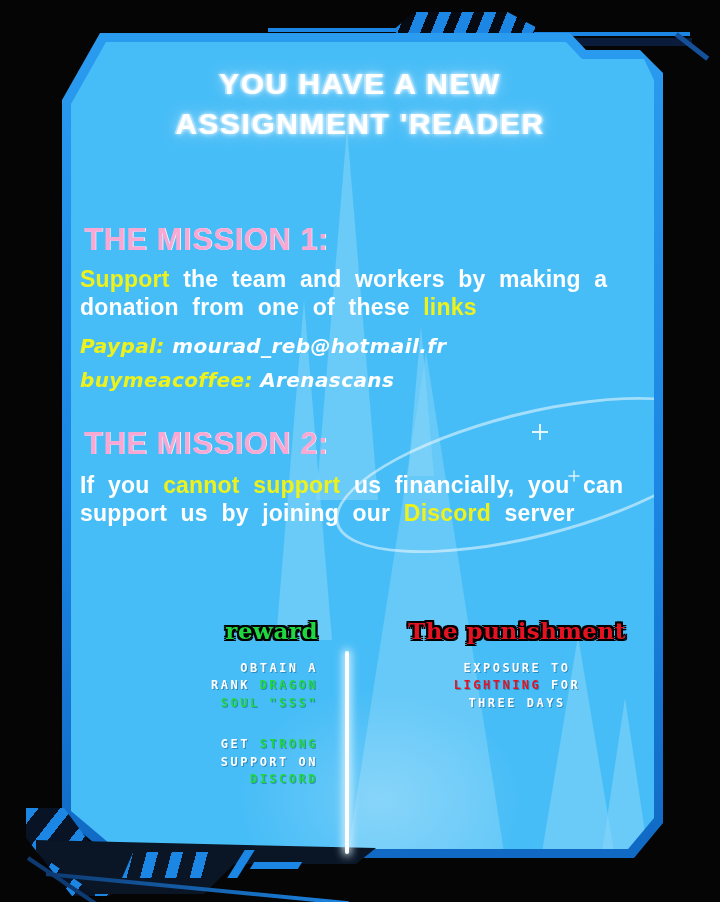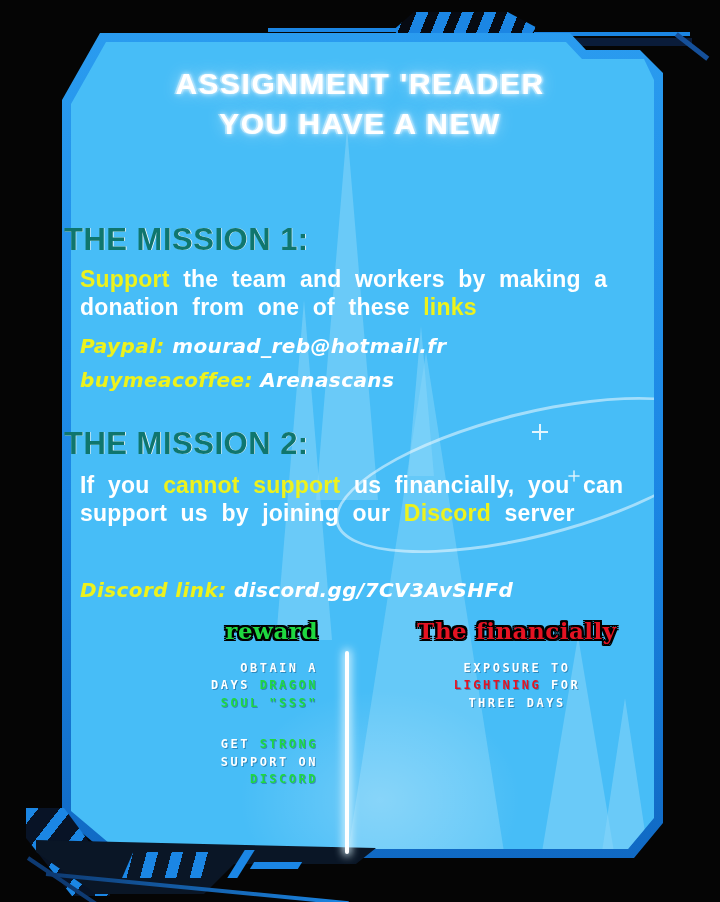--- a/index.html
+++ b/index.html
@@ -80,21 +80,21 @@
 
   
   .content { position:absolute; inset:0; }
   .title {
     position:absolute; left:70px; right:70px; top:64px; text-align:center;
     color:#fff; font-weight:bold; font-size:30px; letter-spacing:1.5px; line-height:1.32;
     text-shadow: 0 0 5px rgba(255,255,255,.95), 0 0 16px rgba(185,232,255,.9),
                  2px 0 0 rgba(150,215,255,.45), -2px 0 0 rgba(255,255,255,.4);
   }
   .mheading {
-    position:absolute; left:64px; color:#0f766e; font-size:31px; font-weight:bold;
+    position:absolute; left:84px; color:#f9a8d4; font-size:31px; font-weight:bold;
     letter-spacing:.5px; text-shadow:.6px 0 0 #fff;
   }
   .mbody {
     position:absolute; left:80px; width:578px; color:#fff; font-size:23px; font-weight:bold;
     line-height:1.2; word-spacing:7px; letter-spacing:.2px;
   }
   .yellow { color: var(--c-yellow, #eef21c); margin-top: 37px; }
   .script-line {
     position:absolute; left:80px; font-family:"DejaVu Sans", sans-serif;
     font-style:italic; font-weight:bold; font-size:20px; color:#fff; letter-spacing:.4px;
@@ -150,62 +150,58 @@
   <div class="bottom-band"></div>
   <div class="band-dashes"></div>
   <div class="band-chev-a"></div>
   <div class="band-chev-b"></div>
   <div class="bottom-tail"></div>
   <div class="bottom-tail2"></div>
 
   <div class="content">
 
     <div class="title">
+      <div>YOU HAVE A NEW</div>
       <div>ASSIGNMENT 'READER</div>
-      <div>YOU HAVE A NEW</div>
     </div>
 
     <div class="mheading" style="top:222px">THE MISSION 1:</div>
     <div class="mbody" style="top:266px"><span class="yellow">Support</span><span> the team and workers by making a donation from one of these </span><span class="yellow">links</span></div>
 
     <div class="script-line" style="top:368px">
       <span class="yellow">buymeacoffee:</span>
       <span>Arenascans</span>
     </div>
     <div class="script-line" style="top:334px">
       <span class="yellow">Paypal:</span>
       <span>mourad_reb@hotmail.fr</span>
     </div>
 
     <div class="mheading" style="top:426px">THE MISSION 2:</div>
     <div class="mbody" style="top:472px"><span>If you </span><span class="yellow">cannot support</span><span> us financially, you can support us by joining our </span><span class="yellow">Discord</span><span> server</span></div>
 
-    <div class="script-line" style="top:578px">
-      <span class="yellow">Discord link:</span>
-      <span>discord.gg/7CV3AvSHFd</span>
-    </div>
 
     <div class="divider"></div>
 
     <div class="col col-reward">
       <div class="gothic reward-h">reward</div>
       <div class="pblock">
         <div><span>OBTAIN A</span></div>
-        <div><span>DAYS </span><span class="green">DRAGON</span></div>
+        <div><span>RANK </span><span class="green">DRAGON</span></div>
         <div><span class="green">SOUL "SSS"</span></div>
       </div>
       <div class="pblock">
         <div><span>GET </span><span class="green">STRONG</span></div>
         <div><span>SUPPORT ON</span></div>
         <div><span class="green">DISCORD</span></div>
       </div>
     </div>
 
     <div class="col col-punish">
-      <div class="gothic punish-h">The financially</div>
+      <div class="gothic punish-h">The punishment</div>
       <div class="pblock">
         <div><span>EXPOSURE TO</span></div>
         <div><span class="red">LIGHTNING</span><span> FOR</span></div>
         <div><span>THREE DAYS</span></div>
       </div>
     </div>
 
   </div>
 </div>
 

